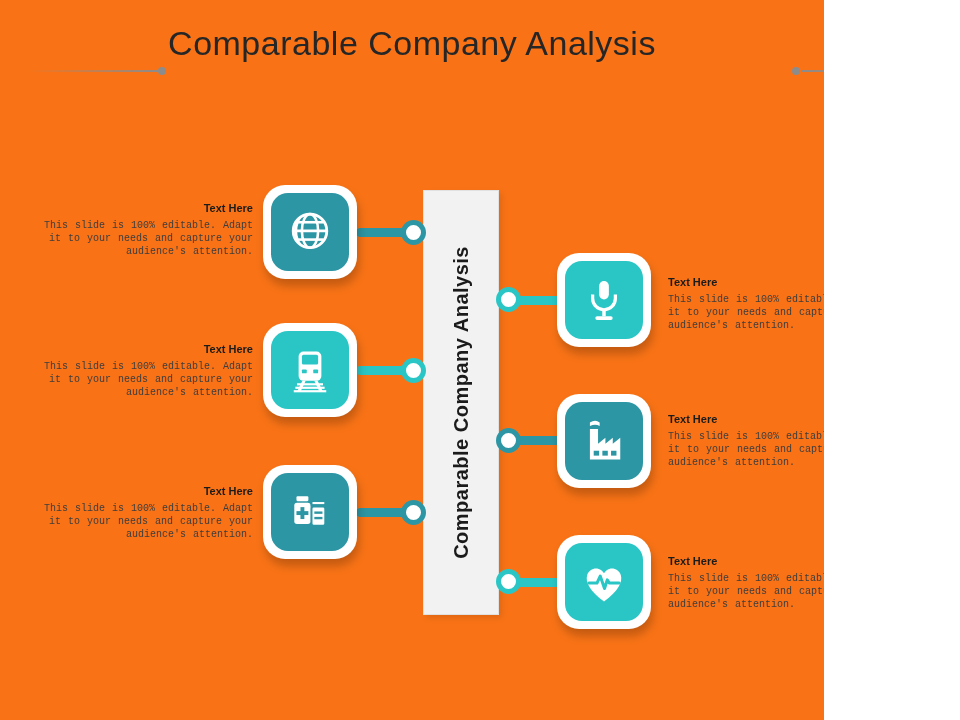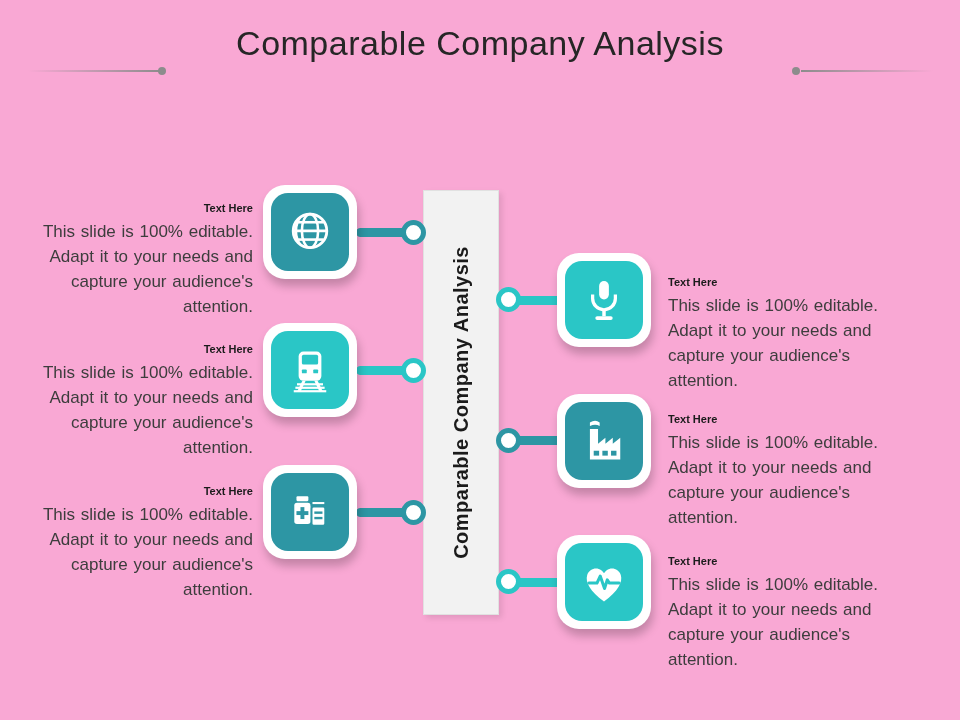--- a/index.html
+++ b/index.html
@@ -1,17 +1,17 @@
 <!DOCTYPE html>
 <html><head>
 <meta charset="utf-8">
 <style>
   * { margin:0; padding:0; box-sizing:border-box; }
   body { background:#fff; font-family:"Liberation Sans", sans-serif; }
-  .slide { position:relative; width:960px; height:720px; background:#f9a8d4; overflow:hidden; }
+  .slide { position:relative; width:824px; height:720px; background:#f97316; overflow:hidden; }
 
   
   .title { position:absolute; top:24px; left:0; width:100%; text-align:center;
            font-size:34px; font-weight:400; color:#262626; letter-spacing:0.5px; }
   .deco-line { position:absolute; top:70px; height:1.6px; width:132px; }
   .deco-line.left  { left:28px;  background:linear-gradient(to right, rgba(140,140,140,0), #8c8c8c); }
   .deco-line.right { left:801px; background:linear-gradient(to left,  rgba(140,140,140,0), #8c8c8c); }
   .deco-dot { position:absolute; top:67px; width:8px; height:8px; border-radius:50%; background:#8c8c8c; }
   .deco-dot.left  { left:158px; }
   .deco-dot.right { left:792px; }
@@ -41,21 +41,21 @@
   
   .conn-line { position:absolute; height:9px; border-radius:4.5px; background:var(--tone); }
   .conn-circle { position:absolute; width:25px; height:25px; border-radius:50%;
                  background:#fff; border:5px solid var(--tone); z-index:3; }
 
   
   .txt { position:absolute; width:228px; }
   .txt.align-right { text-align:right; }
   .txt.align-left  { text-align:left; }
   .txt h3 { font-size:11px; font-weight:bold; color:#1b1b1b; margin-bottom:5px; }
-  .txt p  { font-size:17px; line-height:25px; color:#3d3d3d; word-spacing:1px; }
+  .txt p  { font-size:10px; line-height:13px; color:#3d3d3d; word-spacing:1px;font-family:Liberation Mono, monospace; }
 </style>
 </head>
 <body>
 
 <div class="slide">
 
   <div class="title">Comparable Company Analysis</div>
   <div class="deco-line left"></div>
   <div class="deco-dot  left"></div>
   <div class="deco-line right"></div>

